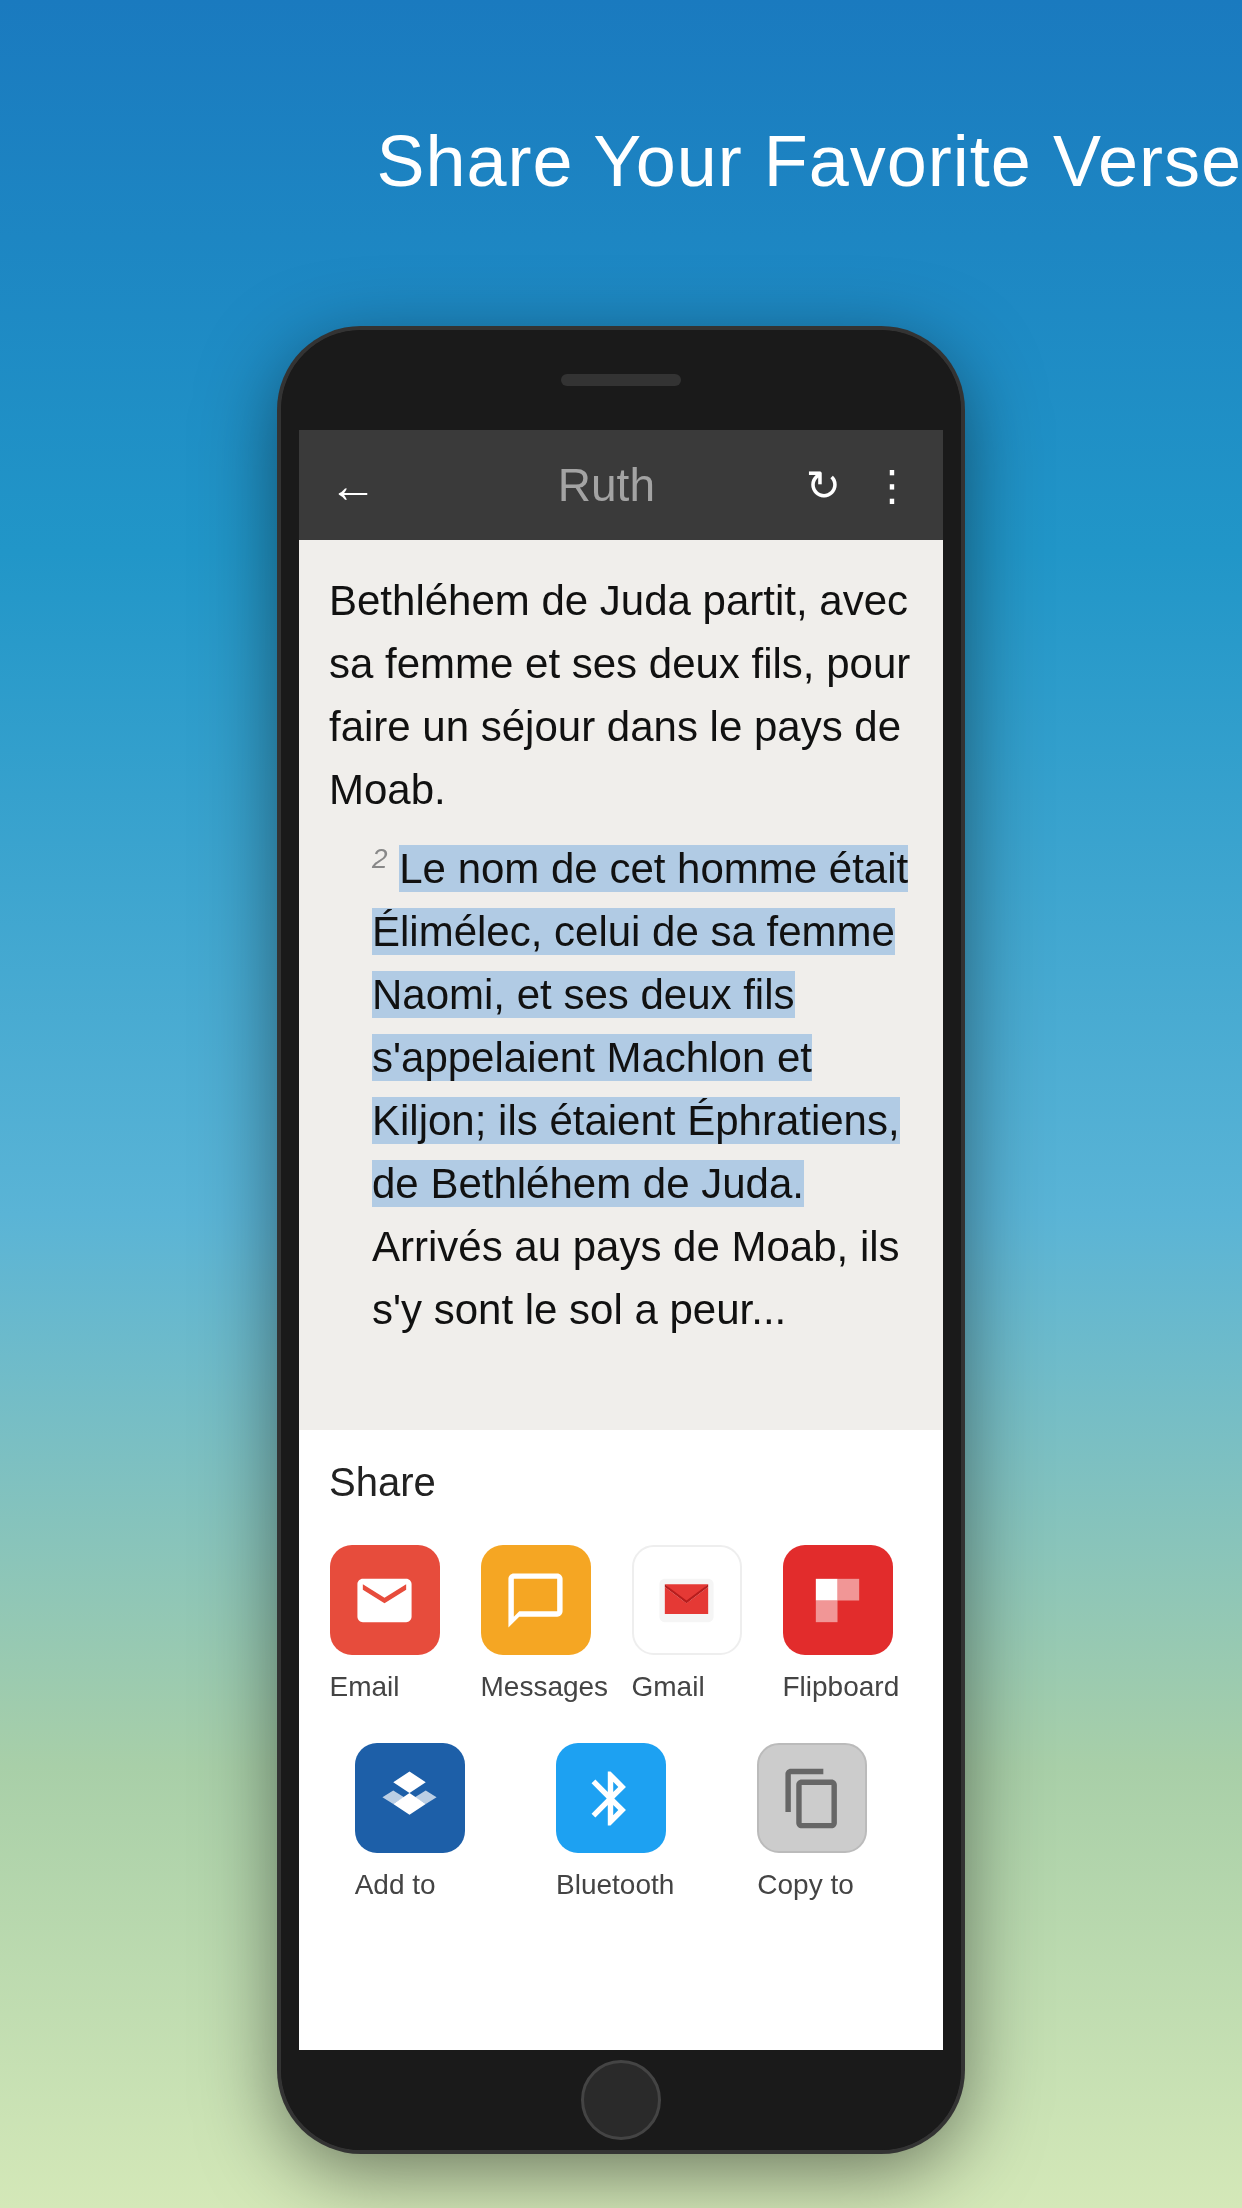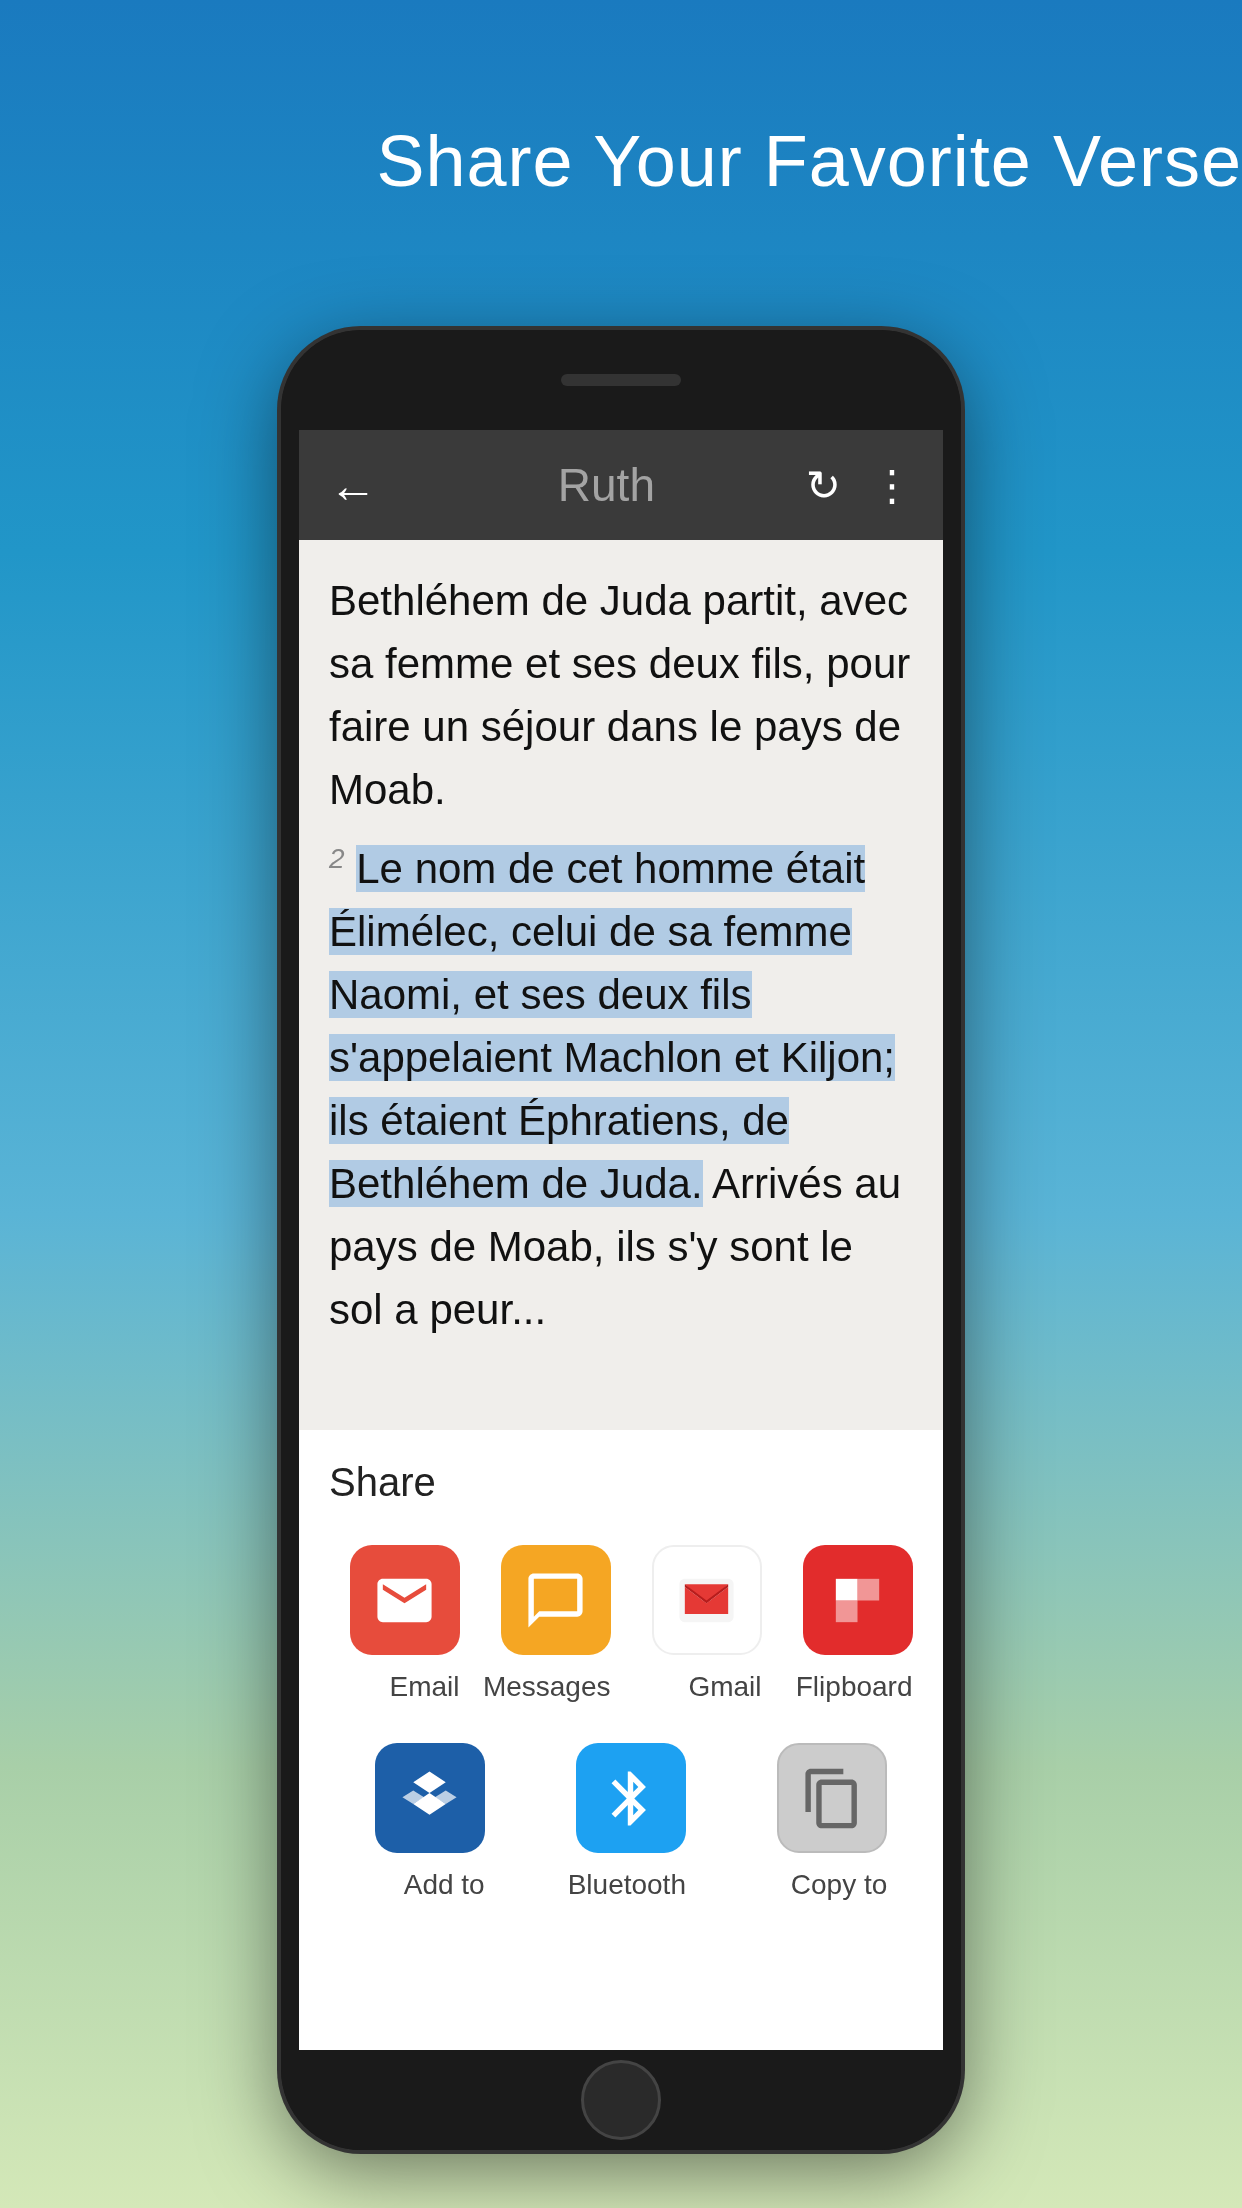--- a/index.html
+++ b/index.html
@@ -153,21 +153,21 @@
 
     .share-row {
       display: flex;
       justify-content: space-around;
       margin-bottom: 40px;
     }
 
     .share-item {
       display: flex;
       flex-direction: column;
-      align-items: flex-end;
+      align-items: flex-start;
       width: 130px;
     }
 
     .share-icon {
       width: 110px;
       height: 110px;
       border-radius: 22px;
       display: flex;
       align-items: center;
       justify-content: center;
@@ -236,21 +236,21 @@
       <div class="toolbar-actions">
         <span class="toolbar-icon">↻</span>
         <span class="toolbar-icon">⋮</span>
       </div>
     </div>
 
     <div class="bible-text">
       <p>
         <span class="verse-normal">Bethléhem de Juda partit, avec sa femme et ses deux fils, pour faire un séjour dans le pays de Moab.</span>
       </p>
-      <p style="margin-top: 16px;">
+      <p style="margin-top: 16px; margin-left: 43px;">
         <span class="verse-number">2</span>
         <span class="verse-highlighted">Le nom de cet homme était Élimélec, celui de sa femme Naomi, et ses deux fils s'appelaient Machlon et Kiljon; ils étaient Éphratiens, de Bethléhem de Juda.</span>
         <span class="verse-normal"> Arrivés au pays de Moab, ils s'y sont le sol a peur...</span>
       </p>
     </div>
 
     <div class="share-sheet">
       <div class="share-title">Share</div>
 
       <div class="share-row">

